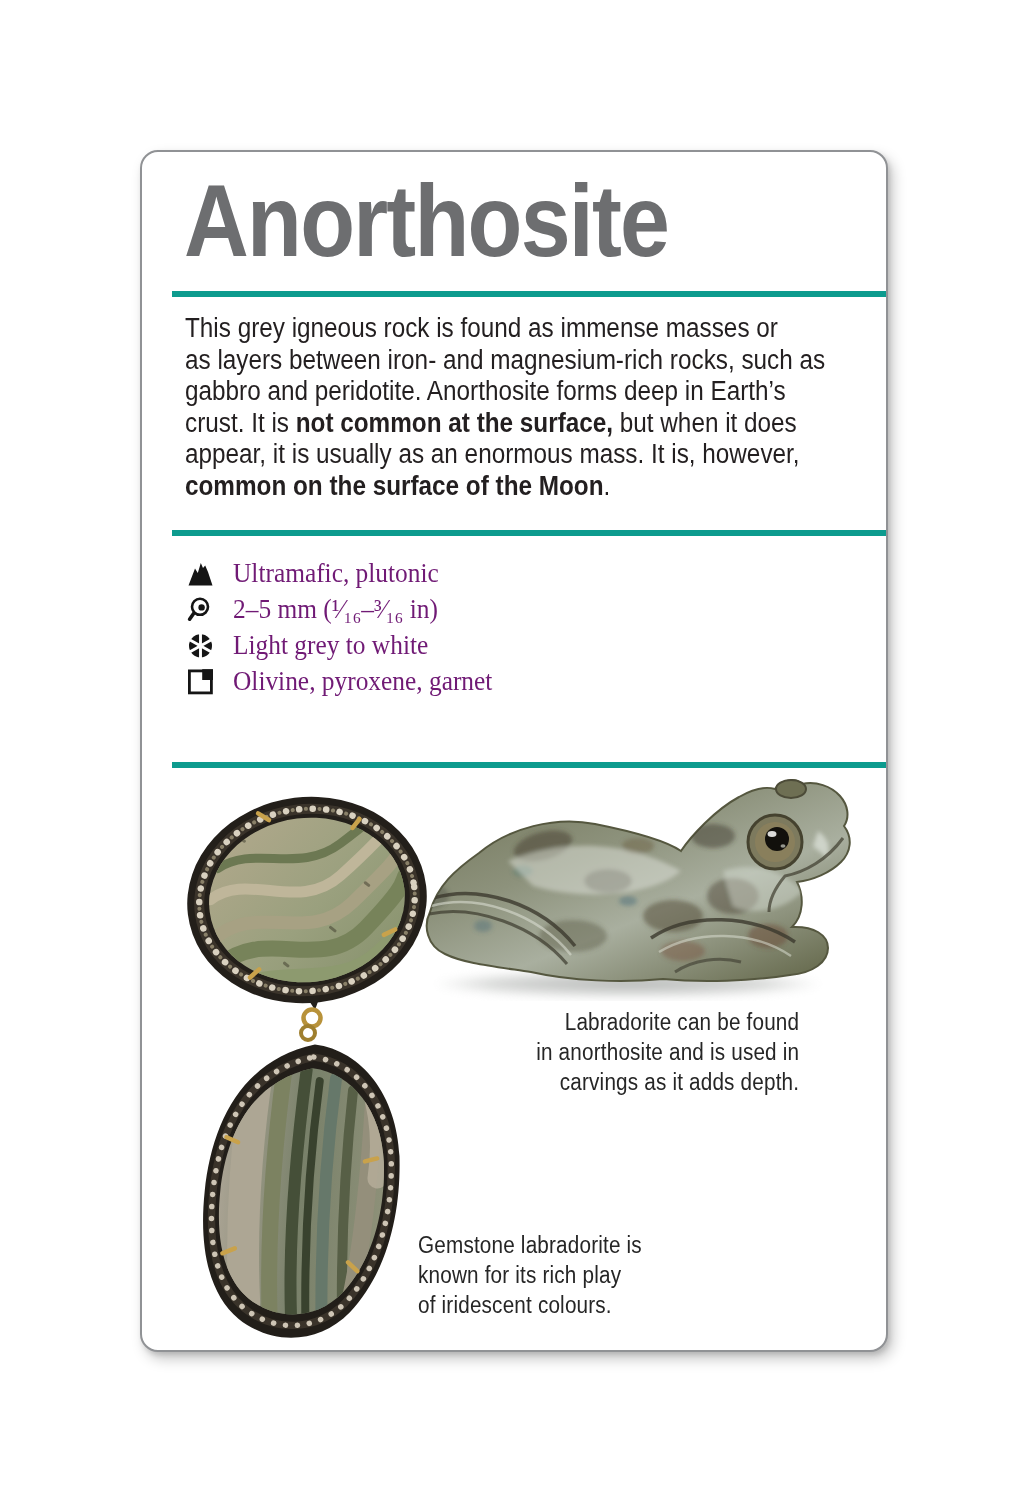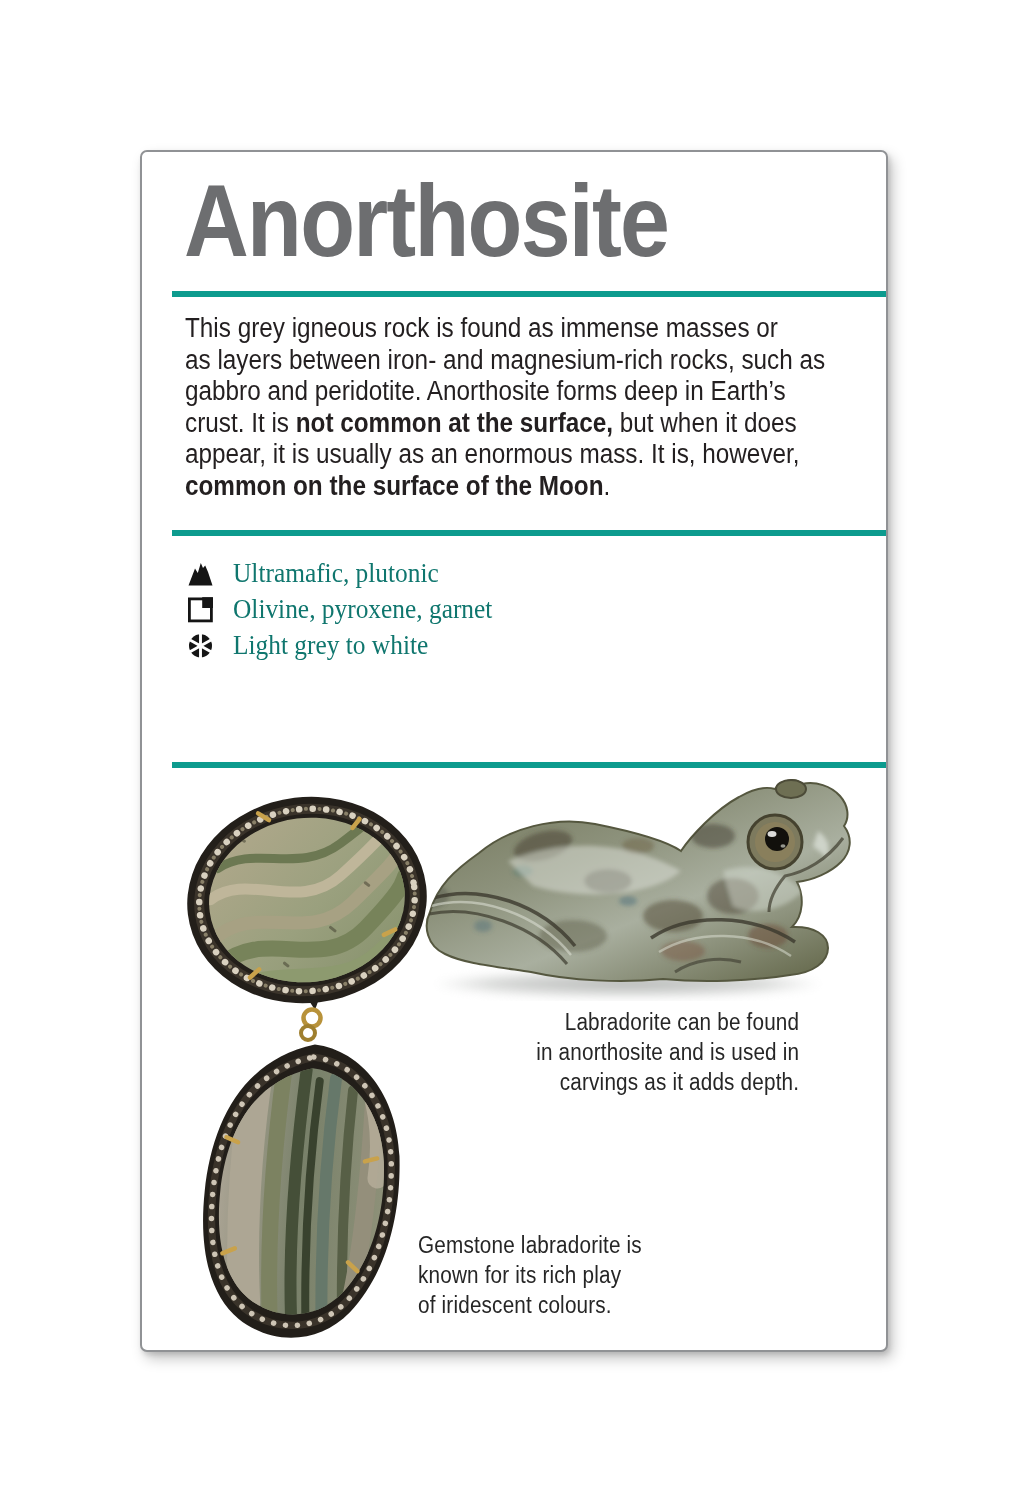--- a/index.html
+++ b/index.html
@@ -1,31 +1,31 @@
 <!DOCTYPE html>
 <html style="--accent: #0D9B8E; --title: #6D6E70; --text: #231F20;"><head>
 <meta charset="utf-8">
 <style>
   html,body{margin:0;padding:0;background:#ffffff;}
   .page{position:relative;width:1024px;height:1490px;background:#fff;overflow:hidden;
         font-family:"Liberation Sans","DejaVu Sans",sans-serif;}
   .card{position:absolute;left:140px;top:150px;width:744px;height:1198px;background:#fff;
-        border:2px solid #909295;border-radius:7px;
+        border:2px solid #909295;border-radius:18px;
         box-shadow:5px 7px 14px rgba(0,0,0,.22),2px 3px 5px rgba(0,0,0,.12);
         overflow:hidden;}
   .title{position:absolute;left:42px;top:16px;font-size:102px;font-weight:bold;line-height:1.05;
          color:var(--title);letter-spacing:-2px;transform:scaleX(.88);transform-origin:left top;
          white-space:nowrap;}
   .rule{position:absolute;left:30px;right:0;height:6px;background:var(--accent);}
   .rule1{top:139px}.rule2{top:378px}.rule3{top:610px}
   .description{position:absolute;left:43px;top:161px;font-size:27px;line-height:31.5px;
          color:var(--text);transform:scaleX(.9);transform-origin:left top;}
   .description div{white-space:nowrap;}
   .description .b{font-weight:bold;}
-  .facts{position:absolute;left:45px;top:403px;margin:0;padding:0;list-style:none;color:#0f766e;}
+  .facts{position:absolute;left:45px;top:403px;margin:0;padding:0;list-style:none;color:#701a75;}
   .fact{display:flex;align-items:center;height:36px;}
   .ficon{width:27px;height:27px;flex:0 0 27px;margin-right:19px;color:#151515;}
   .ficon svg{display:block;width:27px;height:27px;}
   .flabel{font-family:"Liberation Serif","DejaVu Serif",serif;font-size:27px;white-space:nowrap;
          transform:scaleX(.94);transform-origin:left center;}
   .caption{position:absolute;font-size:23px;line-height:30px;color:#262626;letter-spacing:.2px;}
   .caption div{white-space:nowrap;}
   .cap-frog{right:87px;top:855px;text-align:right;transform:scaleX(.9);transform-origin:right top;}
   .cap-gem{left:276px;top:1078px;text-align:left;transform:scaleX(.9);transform-origin:left top;}
   .art{position:absolute;}
@@ -58,39 +58,49 @@
         <span class="ficon">
           <svg viewBox="0 0 27 27">
               <path d="M1.5,25.5 L8,8.5 L10.8,13 L13.8,3 L16,8 L18.2,5.5 L21,12 L25.5,25.5 Z" fill="currentColor"></path>
             </svg>
         </span>
         <span class="flabel">Ultramafic, plutonic</span>
       </li>
       <li class="fact">
         <span class="ficon">
           <svg viewBox="0 0 27 27">
-            <rect x="2.4" y="2.9" width="22" height="22" fill="#ffffff" stroke="currentColor" stroke-width="2.8"></rect>
-            <rect x="15.2" y="1.2" width="10.8" height="10.8" fill="currentColor"></rect>
+            <circle cx="13" cy="10.8" r="8" fill="none" stroke="currentColor" stroke-width="2.6"></circle>
+            <circle cx="14.6" cy="11.4" r="3.2" fill="currentColor"></circle>
+            <line x1="6.8" y1="17.3" x2="2.6" y2="23.2" stroke="currentColor" stroke-width="3.6" stroke-linecap="round"></line>
           </svg>
         </span>
-        <span class="flabel">Olivine, pyroxene, garnet</span>
+        <span class="flabel">2–5 mm (¹⁄₁₆–³⁄₁₆ in)</span>
       </li>
       <li class="fact">
         <span class="ficon">
           <svg viewBox="0 0 27 27">
             <circle cx="13.5" cy="13.8" r="11.5" fill="currentColor"></circle>
             <g stroke="#ffffff" stroke-width="2.9">
               <line x1="13.5" y1="1.5" x2="13.5" y2="26.1"></line>
               <line x1="24" y1="7.9" x2="3" y2="19.7"></line>
               <line x1="3" y1="7.9" x2="24" y2="19.7"></line>
             </g>
             <circle cx="13.5" cy="13.8" r="2" fill="#ffffff"></circle>
           </svg>
         </span>
         <span class="flabel">Light grey to white</span>
+      </li>
+      <li class="fact">
+        <span class="ficon">
+          <svg viewBox="0 0 27 27">
+            <rect x="2.4" y="2.9" width="22" height="22" fill="#ffffff" stroke="currentColor" stroke-width="2.8"></rect>
+            <rect x="15.2" y="1.2" width="10.8" height="10.8" fill="currentColor"></rect>
+          </svg>
+        </span>
+        <span class="flabel">Olivine, pyroxene, garnet</span>
       </li>
     </ul>
 
     <div class="rule rule3"></div>
 
     <svg class="art art-earring" viewBox="0 0 275 565">
       <defs>
         <linearGradient id="stoneA" x1="0" y1="0" x2="1" y2="1">
           <stop offset="0" stop-color="#b3a98d"></stop>
             <stop offset=".55" stop-color="#9aa07e"></stop>

